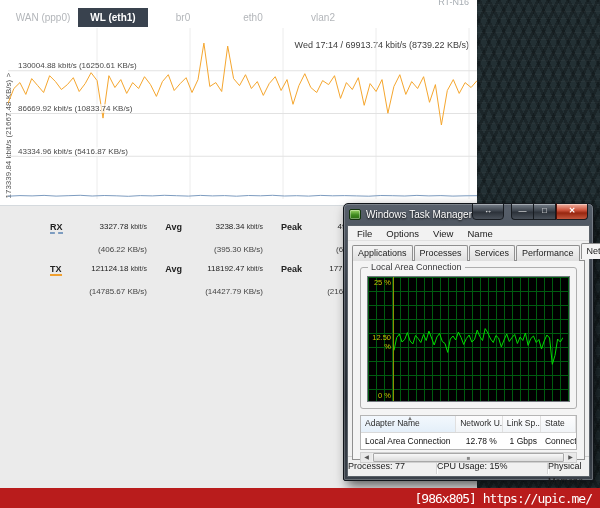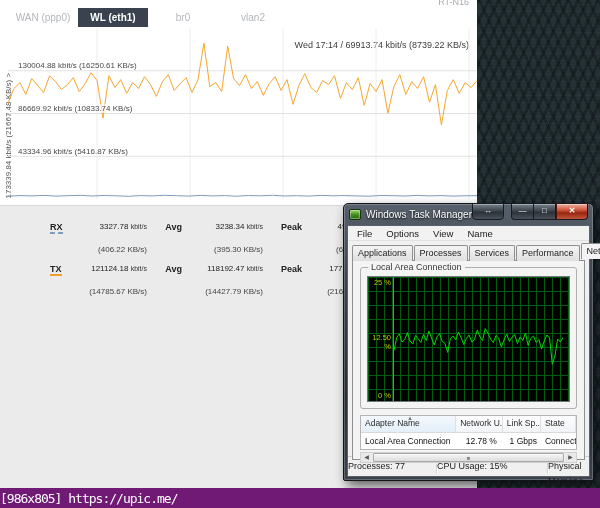--- a/index.html
+++ b/index.html
@@ -126,38 +126,39 @@
     text-align:center;font-size:6px;line-height:8px;color:#888;cursor:default;}
   #sb-right{margin-left:auto;}
   #tm-statusbar{
     position:absolute;left:0;right:0;bottom:0;height:19px;background:#f0f0f0;
     border-top:1px solid #cfcfcf;display:flex;align-items:center;font-size:9px;color:#1a1a1a;
   }
   .status-cell{height:15px;line-height:15px;border-right:1px solid #d6d6d6;box-shadow:1px 0 0 #fff;}
   #st0{width:88px;} #st1{width:110px;} #st2{flex:1;border-right:none;box-shadow:none;}
   
   #bottom-bar{
-    position:absolute;left:0;top:488px;width:600px;height:20px;background:#701a75;
-    display:flex;align-items:center;
+    position:absolute;left:0;top:488px;width:600px;height:20px;background:#b91c1c;
+    display:flex;align-items:center;justify-content:flex-end;
   }
   #watermark{font-family:"DejaVu Sans Mono",monospace;font-size:13px;color:#fff;padding-right:8px;letter-spacing:-1px;}
 </style>
 </head>
 <body>
 
 <div id="pattern-bg"></div>
 
 <div id="router">
   <div class="white-top"></div>
   <div id="rt-label">RT-N16</div>
 
   <div id="tabbar">
     <div class="rtab">WAN (ppp0)</div>
     <div class="rtab active">WL (eth1)</div>
     <div class="rtab">br0</div>
+    <div class="rtab">eth0</div>
     <div class="rtab">vlan2</div>
   </div>
 
   <div id="timestamp">Wed 17:14 / 69913.74 kbit/s (8739.22 KB/s)</div>
   <div id="ymax-label">173339.84 kbit/s (21667.48 KB/s) &gt;</div>
 
   <svg id="router-svg" viewBox="0 0 469 171" preserveAspectRatio="none">
       <line x1="89" y1="0" x2="89" y2="171" stroke="#ececec" stroke-width="1"></line>
       <line x1="182" y1="0" x2="182" y2="171" stroke="#ececec" stroke-width="1"></line>
       <line x1="275" y1="0" x2="275" y2="171" stroke="#ececec" stroke-width="1"></line>

